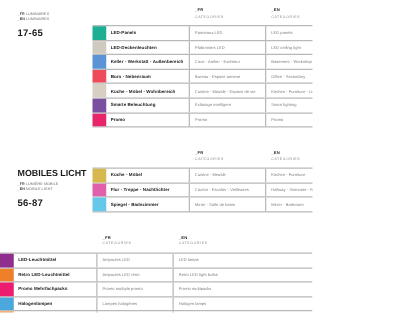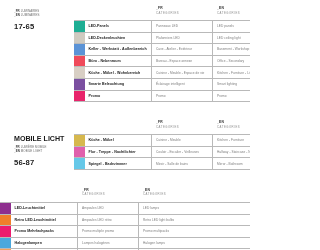--- a/index.html
+++ b/index.html
@@ -186,21 +186,21 @@
             <div class="cell-en">Promo</div>
           </div>
         </div>
       </div>
     </div>
   </div>
 
   <div class="section" style="padding-top:18px;">
     <div class="section-inner">
       <div class="title-block" style="padding-top:14px;">
-        <div class="sec-title small">MOBILE LICHT</div>
+        <div class="sec-title small">MOBILES LICHT</div>
         <div class="sub-wrap">
           <div class="sub-line">
             <span class="lang">_FR</span>
             <span>LUMIÈRE MOBILE</span>
           </div>
           <div class="sub-line">
             <span class="lang">_EN</span>
             <span>MOBILE LIGHT</span>
           </div>
         </div>

